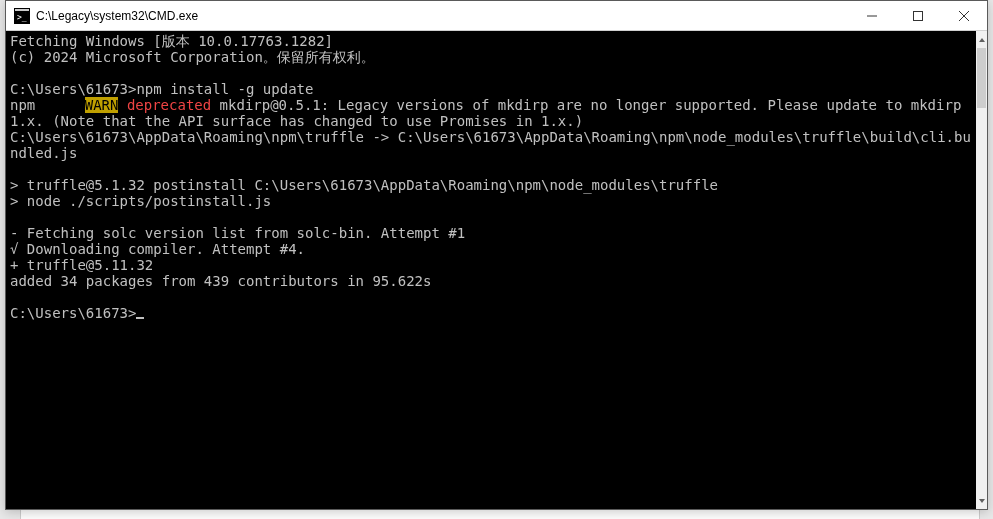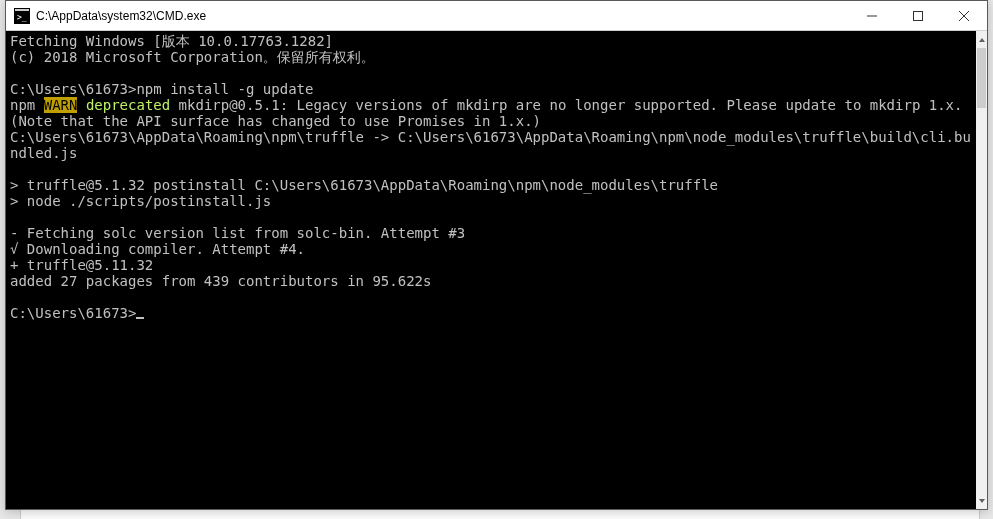--- a/index.html
+++ b/index.html
@@ -34,22 +34,22 @@
   }
   .scrollbar {
     width: 17px; background:#f0f0f0; position:relative;
   }
   .scroll-arrow {
     height:17px; display:flex; align-items:center; justify-content:center; color:#606060;
   }
   .scroll-track { position:absolute; top:17px; bottom:17px; left:0; right:0; background:#f0f0f0; }
   .scroll-thumb { position:absolute; left:1px; right:1px; top:0; height:60px; background:#cdcdcd; }
   .scroll-arrow.bot { position:absolute; bottom:0; left:0; right:0; }
-  .c-warn-box { background:#c0a000; color:#000; }
-  .c-deprecated { color:#bef264; }
+  .c-warn-box { background:#c0a000; color:#000;margin-left:41px; }
+  .c-deprecated { color:#ef4444; }
   .cursor {
     display:inline-block; width:8px; height:2px; background:#c0c0c0; vertical-align: -1px;
     margin-left:0;
   }
   .behind {
     position:absolute; left:20px; bottom:0; width:960px; height:14px;
     background:#fdfdfd; border:1px solid #ccc; border-bottom:none;
   }
 </style>
 </head>
@@ -60,54 +60,54 @@
 <div class="window">
 
   <div class="titlebar">
     <span class="icon">
       <svg viewBox="0 0 16 16">
           <rect x="0" y="0" width="16" height="16" fill="#000"></rect>
           <rect x="1" y="1" width="14" height="2" fill="#ccc"></rect>
           <text x="3" y="12" font-size="8" fill="#fff" font-family="monospace">&gt;_</text>
         </svg>
     </span>
-    <span class="title">C:\AppData\system32\CMD.exe</span>
+    <span class="title">C:\Legacy\system32\CMD.exe</span>
     <span class="spacer"></span>
     <div class="winbtn">
       <svg viewBox="0 0 10 10">
           <path d="M0 5 H10"></path>
         </svg>
     </div>
     <div class="winbtn">
       <svg viewBox="0 0 10 10">
           <rect x="0.5" y="0.5" width="9" height="9"></rect>
         </svg>
     </div>
     <div class="winbtn close">
       <svg viewBox="0 0 10 10">
           <path d="M0 0 L10 10 M10 0 L0 10"></path>
         </svg>
     </div>
   </div>
 
   <div class="term-wrap">
     <div class="term"><span>Fetching Windows [版本 10.0.17763.1282]</span>
-<span>(c) 2018 Microsoft Corporation。保留所有权利。</span>
+<span>(c) 2024 Microsoft Corporation。保留所有权利。</span>
 <span></span>
 <span>C:\Users\61673&gt;</span><span>npm install -g update</span>
 <span>npm </span><span class="c-warn-box">WARN</span><span> </span><span class="c-deprecated">deprecated</span><span> mkdirp@0.5.1: Legacy versions of mkdirp are no longer supported. Please update to mkdirp 1.x. (Note that the API surface has changed to use Promises in 1.x.)</span>
 <span>C:\Users\61673\AppData\Roaming\npm\truffle -&gt; C:\Users\61673\AppData\Roaming\npm\node_modules\truffle\build\cli.bundled.js</span>
 <span></span>
 <span>&gt; truffle@5.1.32 postinstall C:\Users\61673\AppData\Roaming\npm\node_modules\truffle</span>
 <span>&gt; node ./scripts/postinstall.js</span>
 <span></span>
-<span>- Fetching solc version list from solc-bin. Attempt #3</span>
+<span>- Fetching solc version list from solc-bin. Attempt #1</span>
 <span>√ Downloading compiler. Attempt #4.</span>
 <span>+ truffle@5.11.32</span>
-<span>added 27 packages from 439 contributors in 95.622s</span>
+<span>added 34 packages from 439 contributors in 95.622s</span>
 <span></span>
 <span>C:\Users\61673&gt;</span><span class="cursor"></span></div>
 
     <div class="scrollbar">
       <div class="scroll-arrow top">
         <svg width="8" height="8" viewBox="0 0 8 8">
             <path d="M4 2 L7 6 L1 6 Z" fill="#606060"></path>
           </svg>
       </div>
       <div class="scroll-track">

